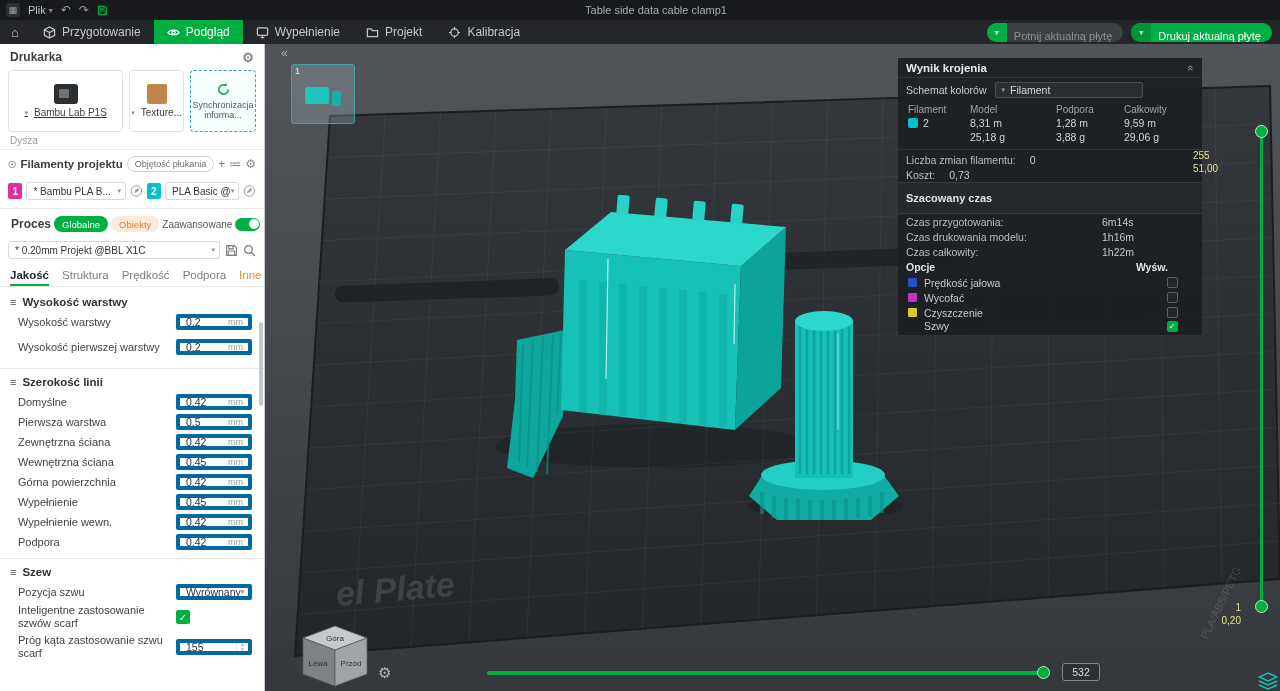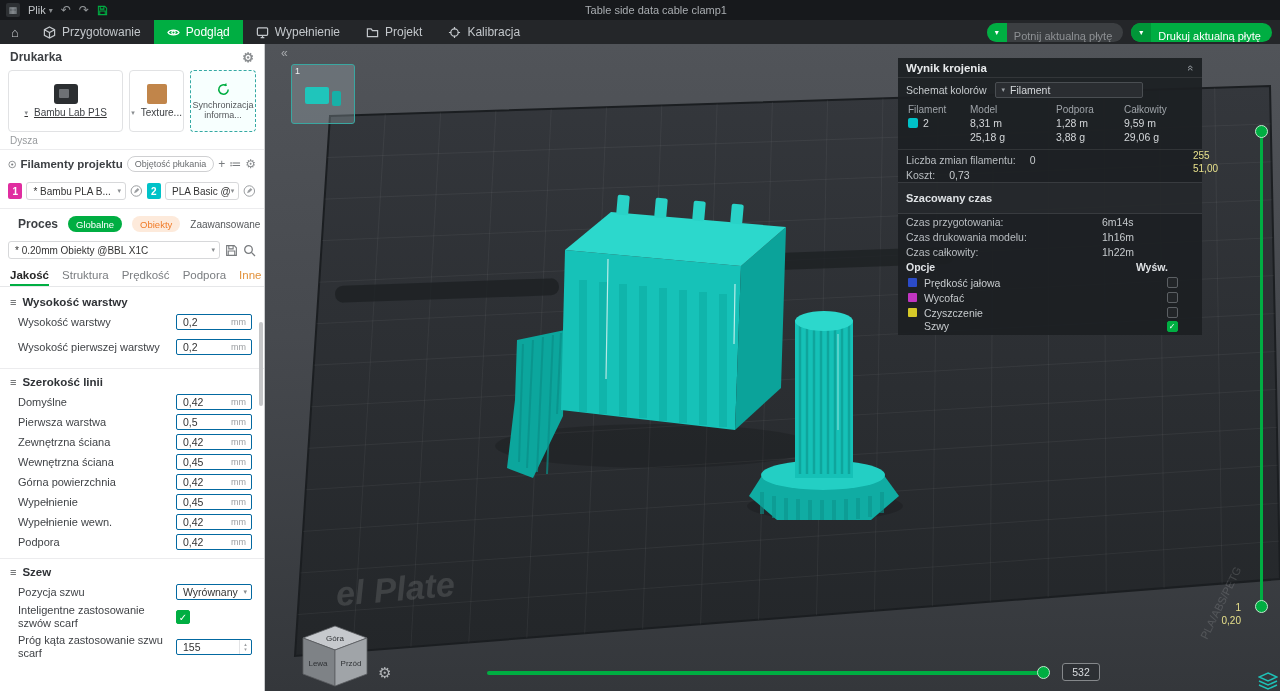--- a/index.html
+++ b/index.html
@@ -55,21 +55,21 @@
   .selbox { height:18px; border:1px solid #d7d8da; border-radius:3px; background:#fff; display:flex; align-items:center; font-size:10px; color:#333; overflow:hidden; }
   .selbox .v { padding:0 4px 0 6px; flex:1; white-space:nowrap; overflow:hidden; }
   .caret { font-size:7px; color:#8a8d90; padding-right:4px; }
   hr.div { border:none; border-top:1px solid #ececee; margin:2px 0; }
   .fil-head { height:24px; padding:0 8px; gap:4px; }
   .fil-head .ttl { font-size:11.5px; font-weight:bold; color:#3c3f43; white-space:nowrap; }
   .flushbtn { height:16px; border:1px solid #cfd0d2; border-radius:8px; font-size:9px; color:#6a6d70; padding:0 7px; display:flex; align-items:center; white-space:nowrap; }
   .sicon { color:#787b7e; font-size:12px; line-height:1; }
   .fil-row { height:30px; padding:0 8px; gap:4px; }
   .fbadge { width:16px; height:16px; border-radius:2px; color:#fff; font-size:10px; font-weight:bold; display:flex; align-items:center; justify-content:center; }
-  .proc-row { height:26px; padding:0 8px; gap:10px; overflow:hidden; }
+  .proc-row { height:26px; padding:0 8px; gap:3px; overflow:hidden; }
   .proc-row .ttl { font-size:12px; font-weight:bold; color:#3c3f43; }
   .scope { height:16px; border-radius:8px; font-size:9.5px; padding:0 8px; display:flex; align-items:center; white-space:nowrap; }
   .scope.on { background:#00AE42; color:#fff; }
   .scope.off { background:#fdeadb; color:#f07b28; }
   .adv { font-size:10px; color:#55585b; white-space:nowrap; }
   .toggle { width:25px; height:13px; border-radius:7px; background:#00AE42; position:relative; flex:none; }
   .toggle::after { content:""; position:absolute; right:1.5px; top:1.5px; width:10px; height:10px; background:#fff; border-radius:50%; }
   .preset-row { height:26px; padding:0 8px; gap:5px; }
   .ptabs { height:24px; padding:0 10px; display:flex; gap:13px; border-bottom:1px solid #e6e7e9; align-items:stretch; }
   .ptab { font-size:11.5px; color:#7a7d80; display:flex; align-items:center; position:relative; }
@@ -77,21 +77,21 @@
   .ptab.active::after { content:""; position:absolute; left:0; right:0; bottom:0; height:2px; background:#00AE42; }
   .ptab.orange { color:#e2923c; }
   .params { padding-top:4px; }
   .sect-head { display:flex; align-items:center; gap:6px; padding:5px 10px 4px; }
   .sect-head .ic { font-size:11px; color:#4a4d50; }
   .sect-head .t { font-size:11.5px; font-weight:bold; color:#2f3236; }
   .prow { display:flex; align-items:center; justify-content:space-between; padding:0 12px 0 18px; height:20px; }
   .prow.tall { height:30px; }
   .plabel { font-size:11px; color:#404347; line-height:1.15; max-width:145px; }
   .pctl { width:76px; flex:none; display:flex; }
-  .pinput { width:76px; height:16px; border:1px solid #0369a1; border-radius:2px; background:#fff; display:flex; align-items:center; font-size:10.5px; color:#333; }
+  .pinput { width:76px; height:16px; border:4px solid #0369a1; border-radius:2px; background:#fff; display:flex; align-items:center; font-size:10.5px; color:#333; }
   .pinput .pval { padding-left:6px; flex:1; }
   .punit { font-size:9px; color:#9a9da0; padding-right:5px; }
   .checkbox { width:14px; height:14px; border:1px solid #cfd0d2; border-radius:2px; background:#fff; display:flex; align-items:center; justify-content:center; }
   .checkbox.checked { background:#00AE42; border-color:#00AE42; color:#fff; font-size:10px; }
   .checkbox.checked::after { content:"✓"; }
   .stepper { display:flex; flex-direction:column; width:12px; border-left:1px solid #e3e4e6; height:100%; align-items:center; justify-content:center; color:#9a9da0; font-size:5px; line-height:1.1; }
   #lp-scrollbar { position:absolute; right:1px; top:278px; width:4px; height:84px; background:#c6c7c9; border-radius:2px; }
 
   
   #viewport { position:absolute; left:265px; top:44px; right:0; bottom:0; background:linear-gradient(180deg,#515459 0%,#46494e 45%,#34373b 100%); overflow:hidden; }
@@ -292,21 +292,21 @@
     <span class="adv">Zaawansowane</span>
     <span class="toggle"></span>
     <span class="sicon">☰</span>
     <svg width="12" height="12" viewBox="0 0 14 14">
         <path d="M2.5 11.5 L7 7 M7 7 a3 3 0 1 0 3.5-4.5 l-2 2 -1.5-1.5 2-2 A3 3 0 0 0 7 7 Z" fill="none" stroke="#787b7e" stroke-width="1.2"></path>
       </svg>
   </div>
 
   <div class="lp-row preset-row">
     <span class="selbox" style="flex:1">
-        <span class="v">* 0.20mm Obiekty @BBL X1C</span>
+        <span class="v">* 0.20mm Projekt @BBL X1C</span>
         <span class="caret">▾</span>
       </span>
     <svg width="13" height="13" viewBox="0 0 12 12">
         <path d="M1.5 1.5 h7 l2 2 v7 h-9 z M3.5 1.5 v3 h4 v-3 M3 10.5 v-4 h6 v4" fill="none" stroke="#787b7e" stroke-width="1"></path>
       </svg>
     <svg width="13" height="13" viewBox="0 0 13 13">
         <circle cx="5.5" cy="5.5" r="3.8" fill="none" stroke="#787b7e" stroke-width="1.3"></circle>
         <path d="M8.4 8.4 L12 12" stroke="#787b7e" stroke-width="1.3"></path>
       </svg>
   </div>

